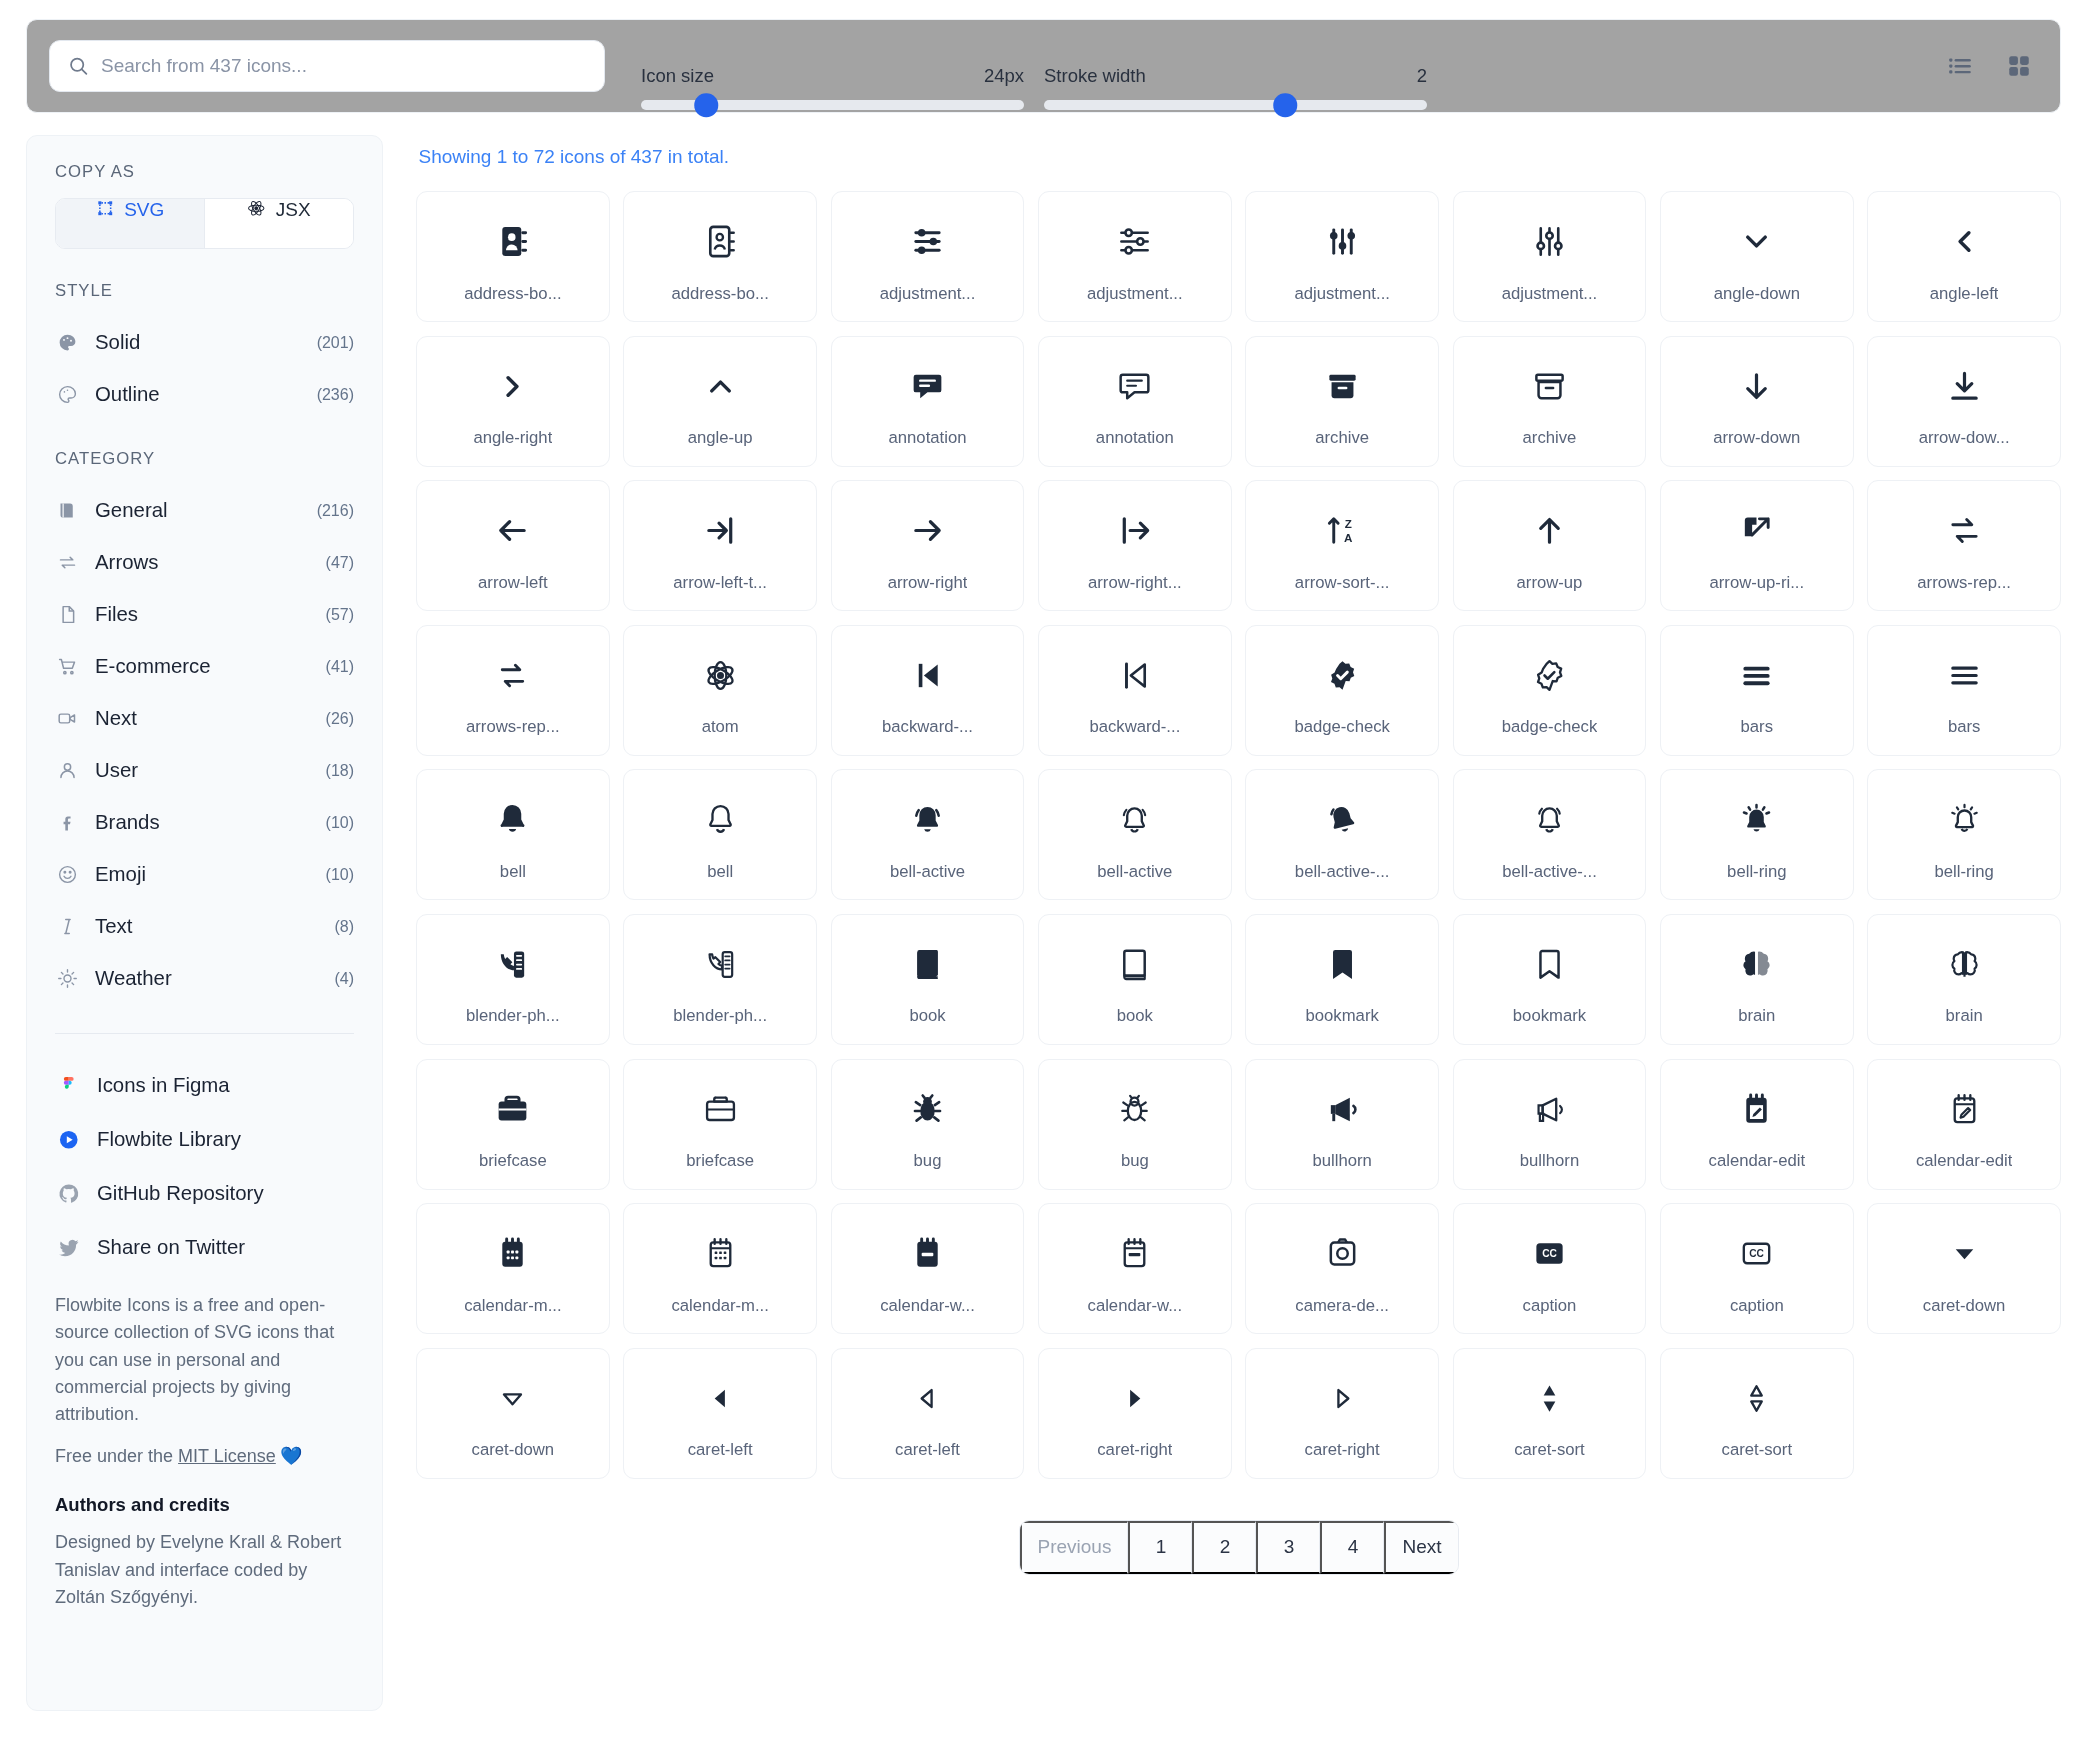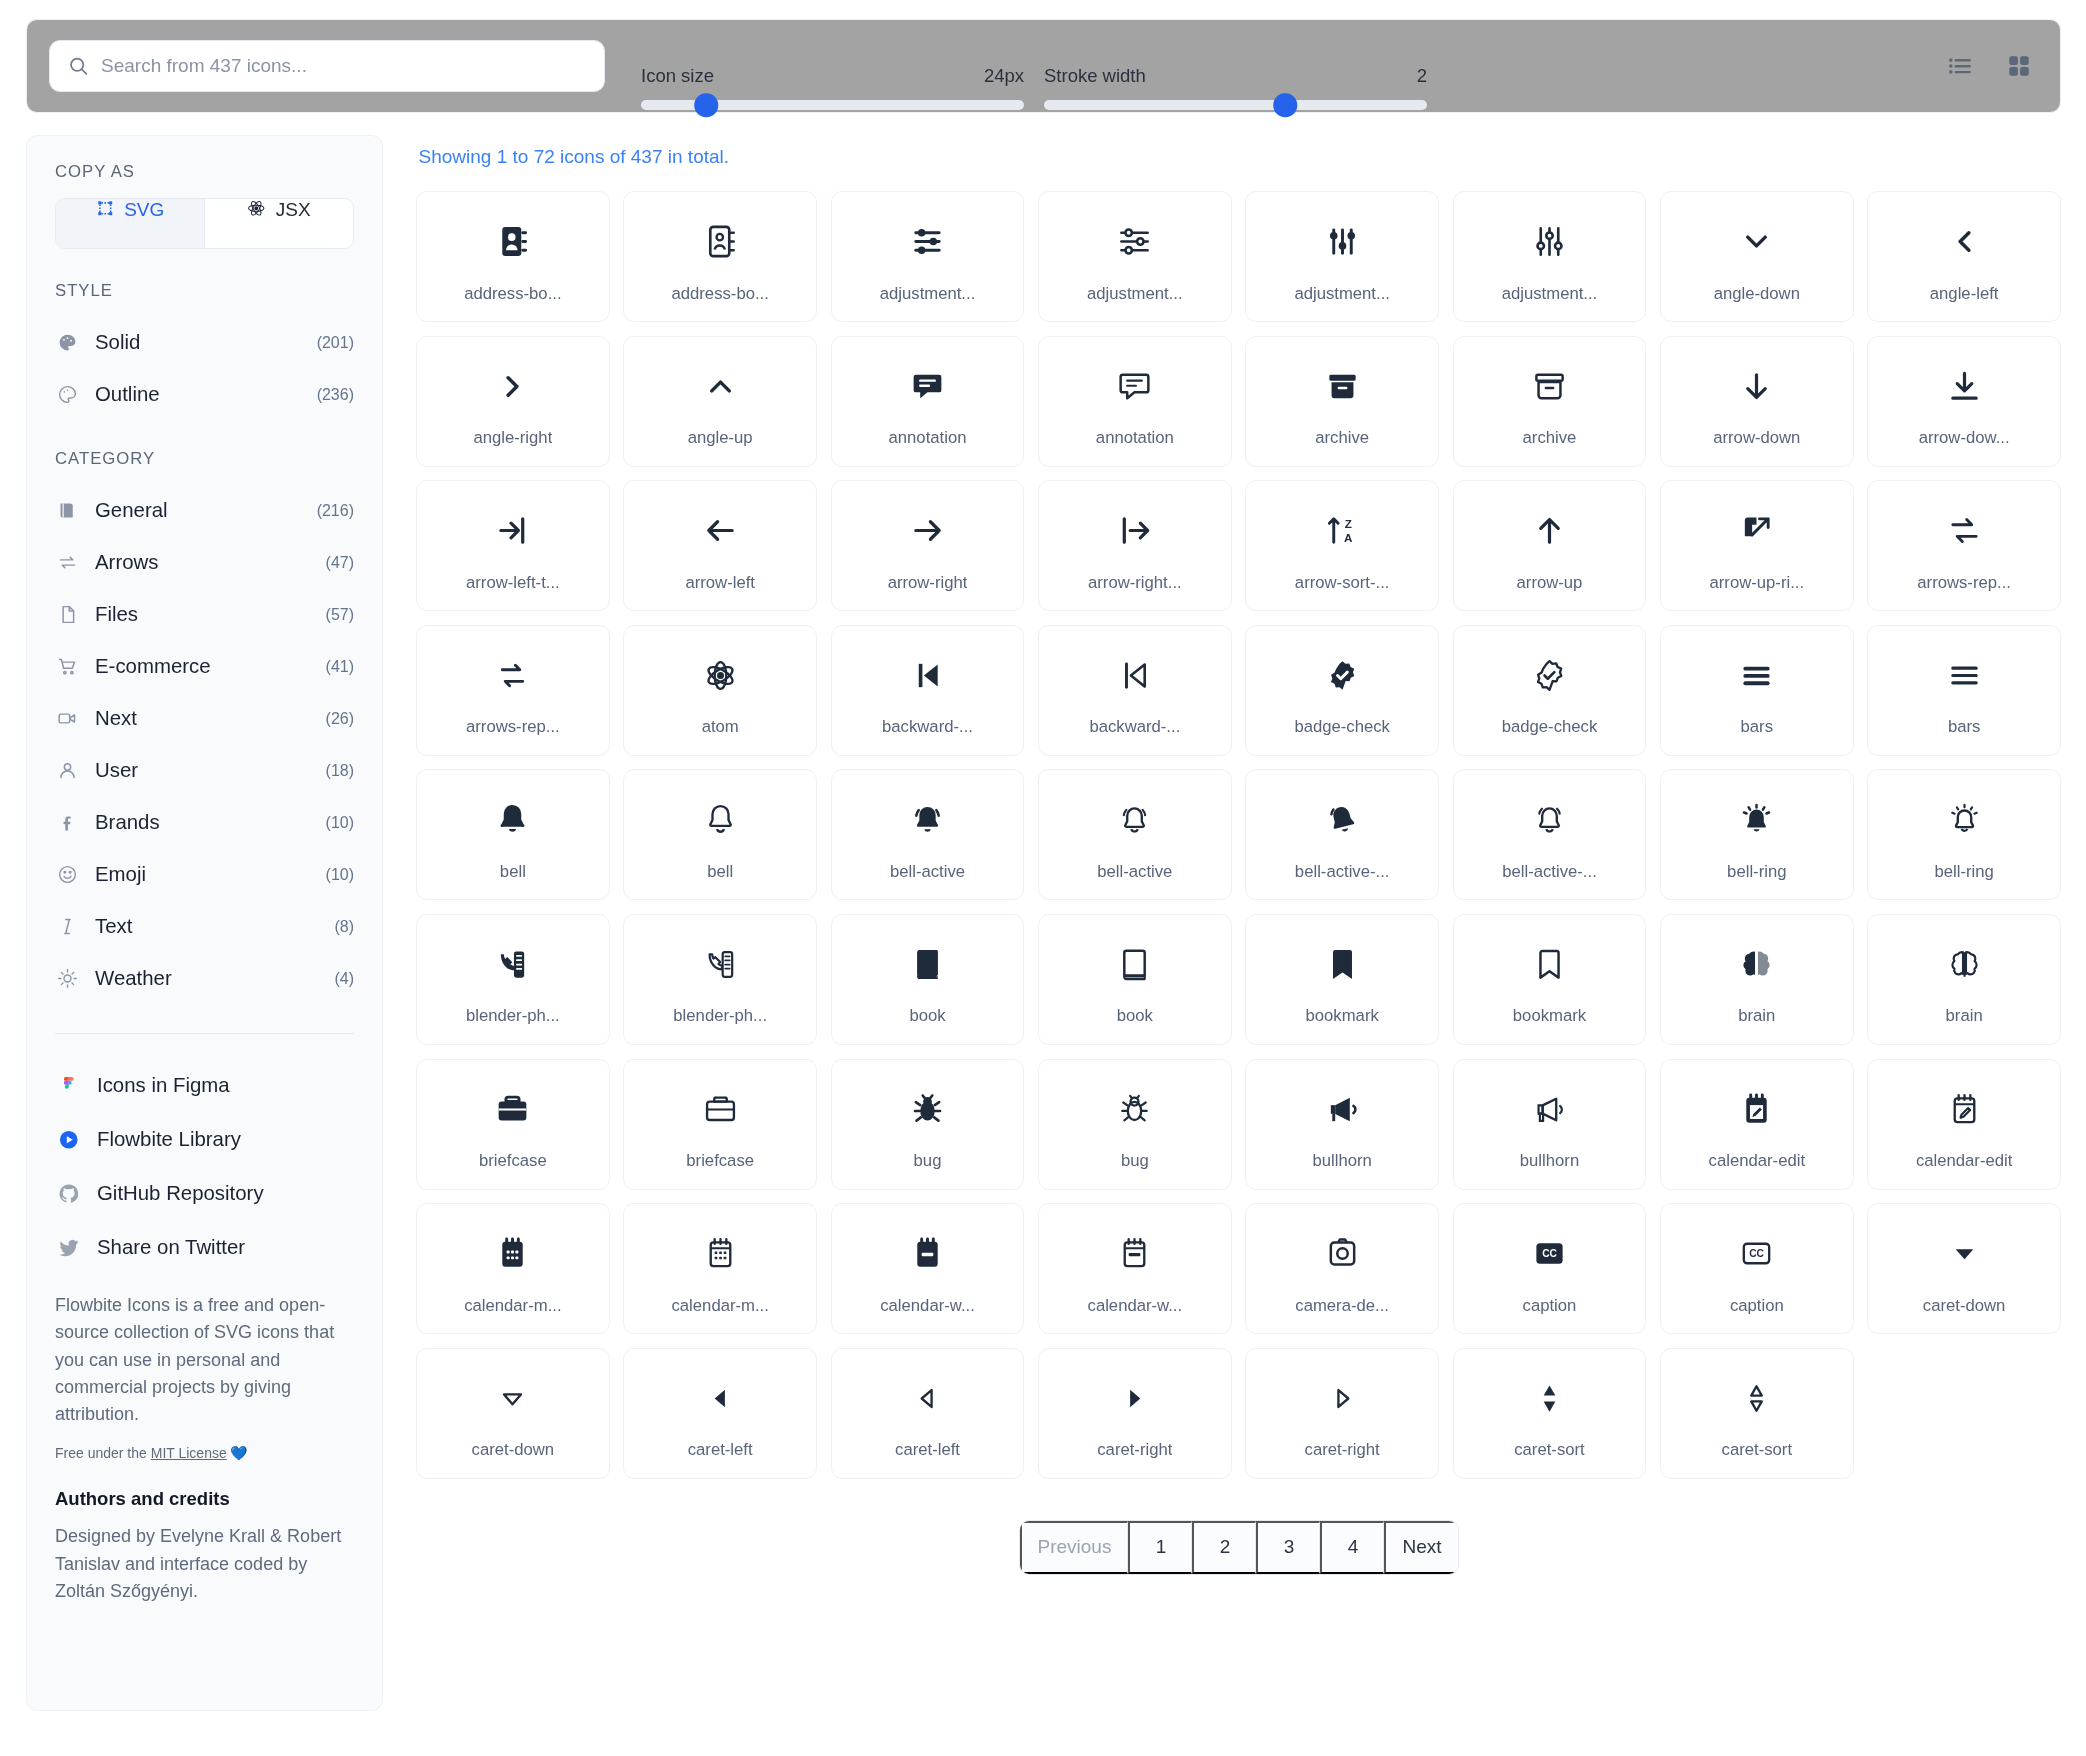--- a/index.html
+++ b/index.html
@@ -104,21 +104,21 @@
   .links { margin-top: 12.3px; padding-top: 25px; border-top: 1.2px solid #e6eaf0; }
   .link-row {
     display: flex; align-items: center; height: 54px;
     font-size: 20.4px; color: #1b2333;
   }
   .link-row .ico { width: 27px; margin-right: 15px; display: flex; align-items: center; justify-content: center; }
 
   .blurb {
     margin-top: 17.3px; font-size: 18px; line-height: 1.52; color: #5f6b7c;
   }
-  .lic { margin-top: 16px; font-size: 14px; color: #5f6b7c; }
+  .lic { margin-top: 16px; font-size: 18px; color: #5f6b7c; }
   .lic u { text-decoration: underline; }
   .credits-h { margin-top: 27px; font-size: 18.5px; font-weight: 700; color: #121826; }
   .credits-b { margin-top: 13.6px; font-size: 18px; line-height: 1.52; color: #5f6b7c; }
 
   
   .main { flex: 1; min-width: 0; }
   .showing { font-size: 19px; color: #3b82f6; margin: 11px 0 23.5px 2.5px; }
   .grid {
     display: grid; grid-template-columns: repeat(8, 1fr);
     gap: 13.6px;
@@ -606,32 +606,32 @@
             <div class="glyph">
               <svg width="35" height="35" viewBox="0 0 24 24">
                 <path d="M12 3v11M7 10l5 5 5-5M4 20h16" fill="none" stroke="#1f2a3a" stroke-width="2.2" stroke-linecap="round" stroke-linejoin="round"></path>
               </svg>
             </div>
             <div class="nm">arrow-dow...</div>
           </div>
           <div class="card">
             <div class="glyph">
               <svg width="35" height="35" viewBox="0 0 24 24">
+                <path d="M20 12H4M10 6l-6 6 6 6" fill="none" stroke="#1f2a3a" stroke-width="2.2" stroke-linecap="round" stroke-linejoin="round"></path>
+              </svg>
+            </div>
+            <div class="nm">arrow-left</div>
+          </div>
+          <div class="card">
+            <div class="glyph">
+              <svg width="35" height="35" viewBox="0 0 24 24">
                 <path d="M4 12h11M11 7l5 5-5 5M19 4v16" fill="none" stroke="#1f2a3a" stroke-width="2.2" stroke-linecap="round" stroke-linejoin="round"></path>
               </svg>
             </div>
             <div class="nm">arrow-left-t...</div>
-          </div>
-          <div class="card">
-            <div class="glyph">
-              <svg width="35" height="35" viewBox="0 0 24 24">
-                <path d="M20 12H4M10 6l-6 6 6 6" fill="none" stroke="#1f2a3a" stroke-width="2.2" stroke-linecap="round" stroke-linejoin="round"></path>
-              </svg>
-            </div>
-            <div class="nm">arrow-left</div>
           </div>
           <div class="card">
             <div class="glyph">
               <svg width="35" height="35" viewBox="0 0 24 24">
                 <path d="M4 12h16M14 6l6 6-6 6" fill="none" stroke="#1f2a3a" stroke-width="2.2" stroke-linecap="round" stroke-linejoin="round"></path>
               </svg>
             </div>
             <div class="nm">arrow-right</div>
           </div>
           <div class="card">

